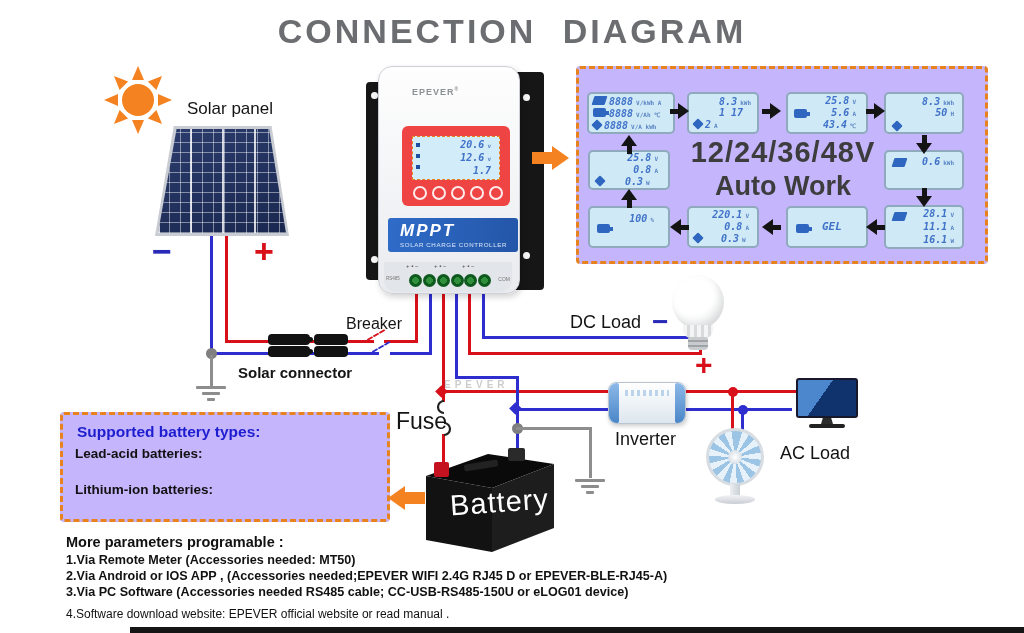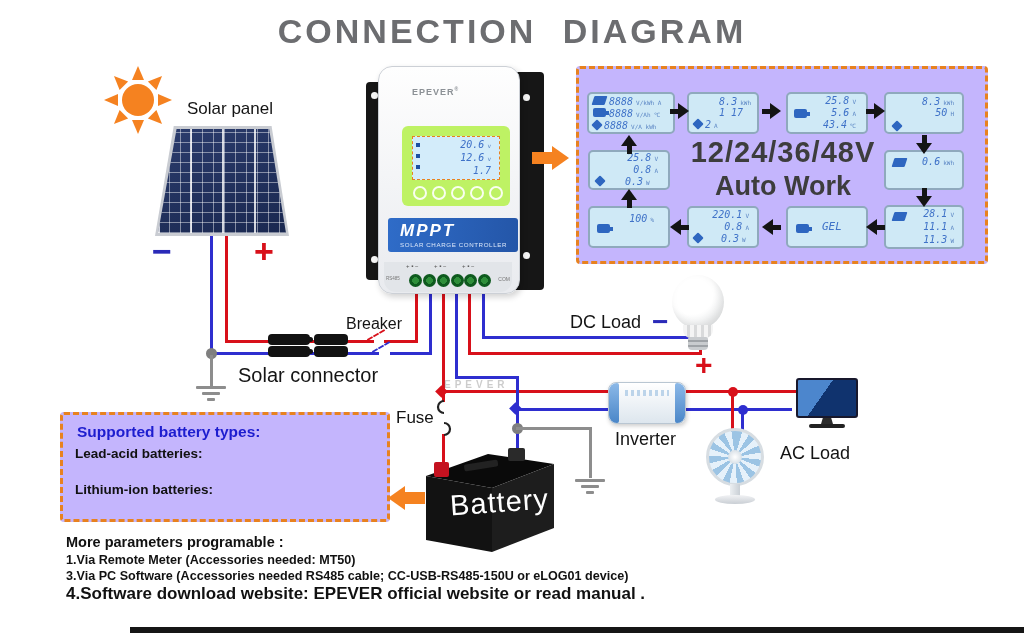--- a/index.html
+++ b/index.html
@@ -14,21 +14,21 @@
   
   .lab{position:absolute;color:#141414;font-size:15px}
   .sgn{position:absolute;font-weight:700;line-height:1}
   
   .gnd{position:absolute;width:30px}
   .gnd div{background:#8d8d8d;height:3px;border-radius:1px;margin:3px auto 0}
   
   .dashbox{position:absolute;border:3px dashed #e8821f;border-radius:4px;box-sizing:border-box;background:#c4b5fd}
   
   .scr{position:absolute;background:#cfe9f6;border:2px solid #8fa9bd;border-radius:5px;box-sizing:border-box}
-  .lcd{font-family:"DejaVu Sans Mono",monospace;font-style:italic;font-weight:400;color:#3f72c8}
+  .lcd{font-family:"DejaVu Sans Mono",monospace;font-style:italic;font-weight:700;color:#3f72c8}
   .sl{position:absolute;display:flex;align-items:baseline;gap:3px}
   .sl .v{font-size:10px}
   .sl .u{font-size:6px;font-style:normal;color:#5b86c4}
   .mi-solar{width:13px;height:9px;background:#2e66c0;transform:skewX(-18deg);border-radius:1px;flex:none}
   .mi-batt{width:13px;height:9px;background:#2e66c0;border-radius:2px;position:relative;flex:none}
   .mi-batt::after{content:'';position:absolute;right:-3px;top:2.5px;width:3px;height:4px;background:#2e66c0}
   .mi-load{width:8px;height:8px;background:#2e66c0;transform:rotate(45deg);border-radius:1px;flex:none}
   
   .fl{position:absolute;display:flex;align-items:center}
   .fl .b{background:#141414}
@@ -145,36 +145,36 @@
   <div class="sgn" style="left:152px;top:234px;font-size:34px;color:#2a2ab8">−</div>
   <div class="sgn" style="left:254px;top:234px;font-size:34px;color:#d8101a">+</div>
 
   <div class="mc4" style="left:268px;top:334px;width:42px;height:11px"></div>
   <div class="mc4" style="left:314px;top:334px;width:34px;height:11px"></div>
   <div class="mc4" style="left:306px;top:337px;width:7px;height:5px"></div>
   <div class="mc4" style="left:268px;top:346px;width:42px;height:11px"></div>
   <div class="mc4" style="left:314px;top:346px;width:34px;height:11px"></div>
   <div class="mc4" style="left:306px;top:349px;width:7px;height:5px"></div>
   <div class="lab" style="left:346px;top:315px;font-size:16px">Breaker</div>
-  <div class="lab" style="left:238px;top:364px;font-size:20px;font-weight:400">Solar connector</div>
+  <div class="lab" style="left:238px;top:364px;font-size:15px;font-weight:700">Solar connector</div>
 
   <div class="bracket" style="left:366px;top:82px;width:22px;height:198px">
     <div class="hole" style="left:5px;top:10px"></div>
     <div class="hole" style="left:5px;top:174px"></div>
   </div>
   <div class="bracket" style="left:512px;top:72px;width:32px;height:218px">
     <div class="hole" style="left:11px;top:22px"></div>
     <div class="hole" style="left:11px;top:180px"></div>
   </div>
   <div class="ctl-body" style="left:378px;top:66px;width:140px;height:226px"></div>
   <div class="abs" style="left:412px;top:86px;font-size:9px;font-weight:700;color:#8c9196;letter-spacing:1px">
     <span>EPEVER</span><sup style="font-size:5px">®</sup>
   </div>
 
-  <div class="abs" style="left:402px;top:126px;width:108px;height:80px;background:#bef264;border-radius:6px">
+  <div class="abs" style="left:402px;top:126px;width:108px;height:80px;background:#ef4444;border-radius:6px">
     <div style="position:absolute;left:10px;top:10px;width:88px;height:44px;background:#d3ecfa;border:1.5px dashed #e8821f;box-sizing:border-box">
       <div style="position:absolute;left:3px;top:6px;width:4px;height:4px;background:#1d4fa0"></div>
       <div style="position:absolute;left:3px;top:17px;width:4px;height:4px;background:#1d4fa0"></div>
       <div style="position:absolute;left:3px;top:28px;width:4px;height:4px;background:#1d4fa0"></div>
       <div class="sl lcd" style="right:8px;top:2px">
         <span class="v">20.6</span>
           <span class="u">v</span>
       </div>
       <div class="sl lcd" style="right:8px;top:15px">
         <span class="v">12.6</span>
@@ -337,21 +337,21 @@
     <span class="mi-solar" style="position:absolute;left:7px;top:5px"></span>
     <div class="sl lcd" style="right:8px;top:1px">
         <span class="v">28.1</span>
         <span class="u">V</span>
       </div>
     <div class="sl lcd" style="right:8px;top:14px">
         <span class="v">11.1</span>
         <span class="u">A</span>
       </div>
     <div class="sl lcd" style="right:8px;top:27px">
-        <span class="v">11.3</span>
+        <span class="v">16.1</span>
         <span class="u">W</span>
       </div>
   </div>
 
   <div class="abs" style="left:688px;top:136px;width:190px;text-align:center;color:#3d3d3d;font-weight:700">
     <div style="font-size:29px;letter-spacing:1px">12/24/36/48V</div>
     <div style="font-size:27px;margin-top:2px">Auto Work</div>
   </div>
 
   <div class="fl fl-r" style="left:670px;top:103px">
@@ -397,21 +397,21 @@
 
   <div class="lab" style="left:570px;top:312px;font-size:18px">DC Load</div>
   <div class="sgn" style="left:652px;top:308px;font-size:28px;color:#2a2ab8">−</div>
   <div class="sgn" style="left:695px;top:350px;font-size:30px;color:#d8101a">+</div>
   <div class="abs" style="left:672px;top:275px;width:52px;height:78px">
     <div style="position:absolute;left:0;top:0;width:52px;height:54px;border-radius:50%;background:radial-gradient(circle at 38% 32%,#ffffff 0 45%,#e7e9ea 80%,#d6d9db);box-shadow:inset -3px -4px 8px rgba(0,0,0,.08)"></div>
     <div style="position:absolute;left:11px;top:50px;width:30px;height:13px;background:repeating-linear-gradient(90deg,#f4f4f4 0 4px,#d9dadb 4px 7px);border-radius:0 0 8px 8px"></div>
     <div style="position:absolute;left:16px;top:62px;width:20px;height:13px;background:repeating-linear-gradient(0deg,#c9cccf 0 3px,#9fa3a7 3px 5px);border-radius:2px 2px 4px 4px"></div>
   </div>
 
-  <div class="lab" style="left:396px;top:408px;font-size:17px">Fuse</div>
+  <div class="lab" style="left:396px;top:408px;font-size:23px">Fuse</div>
   <svg class="abs" style="left:418px;top:436px" width="140" height="120" viewBox="0 0 140 120">
     <polygon points="8,40 70,18 136,28 74,52" fill="#0a0a0a"></polygon>
     <polygon points="8,40 74,52 74,116 8,104" fill="#121212"></polygon>
     <polygon points="74,52 136,28 136,92 74,116" fill="#1d1d1d"></polygon>
     <rect x="16" y="26" width="15" height="15" rx="2" fill="#c41220"></rect>
     <rect x="90" y="12" width="17" height="13" rx="2" fill="#2a2a2a"></rect>
     <rect x="46" y="26" width="34" height="7" rx="2" fill="#222" transform="rotate(-9 63 29)"></rect>
   </svg>
   <div class="abs" style="left:450px;top:486px;font-size:29px;color:#fff;transform:rotate(-4deg);letter-spacing:1px">Battery</div>
 
@@ -442,19 +442,20 @@
     <div style="position:absolute;left:0;top:0;width:58px;height:58px;border-radius:50%;border:3px solid #d7dde2;box-sizing:border-box;background:repeating-conic-gradient(#9cc4e4 0 16deg,#e6f1fa 16deg 32deg)"></div>
     <div style="position:absolute;left:22px;top:22px;width:14px;height:14px;border-radius:50%;background:radial-gradient(circle,#ffffff,#c9d4dd)"></div>
     <div style="position:absolute;left:24px;top:56px;width:10px;height:12px;background:linear-gradient(90deg,#eceff2,#c9cfd5)"></div>
     <div style="position:absolute;left:9px;top:67px;width:40px;height:9px;background:linear-gradient(#f2f3f5,#c9ced4);border-radius:50%"></div>
   </div>
   <div class="lab" style="left:780px;top:443px;font-size:18px">AC Load</div>
 
   <div class="abs" style="left:66px;top:534px;color:#111">
     <div style="font-size:14.5px;font-weight:700;margin-bottom:3px">More parameters programable :</div>
     <div style="font-size:12.6px;font-weight:700;margin-top:2px">1.Via Remote Meter (Accessories needed: MT50)</div>
+    <div style="font-size:12.6px;font-weight:700;margin-top:2px">2.Via Android or IOS APP , (Accessories needed;EPEVER WIFI 2.4G RJ45 D or EPEVER-BLE-RJ45-A)</div>
     <div style="font-size:12.6px;font-weight:700;margin-top:2px">3.Via PC Software (Accessories needed RS485 cable; CC-USB-RS485-150U or eLOG01 device)</div>
-    <div style="font-size:17px;font-weight:700;margin-top:1px">4.Software download website: EPEVER official website or read manual .</div>
+    <div style="font-size:12px;font-weight:400;margin-top:8px">4.Software download website: EPEVER official website or read manual .</div>
   </div>
 
   <div class="abs" style="left:130px;top:627px;width:894px;height:6px;background:#151515"></div>
 
 </div>
 
 </body></html>

